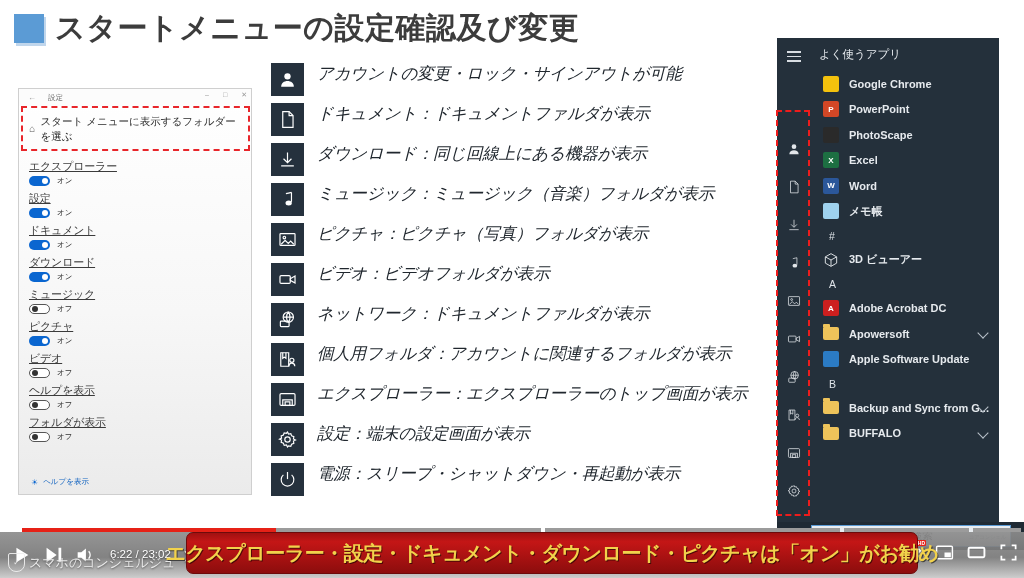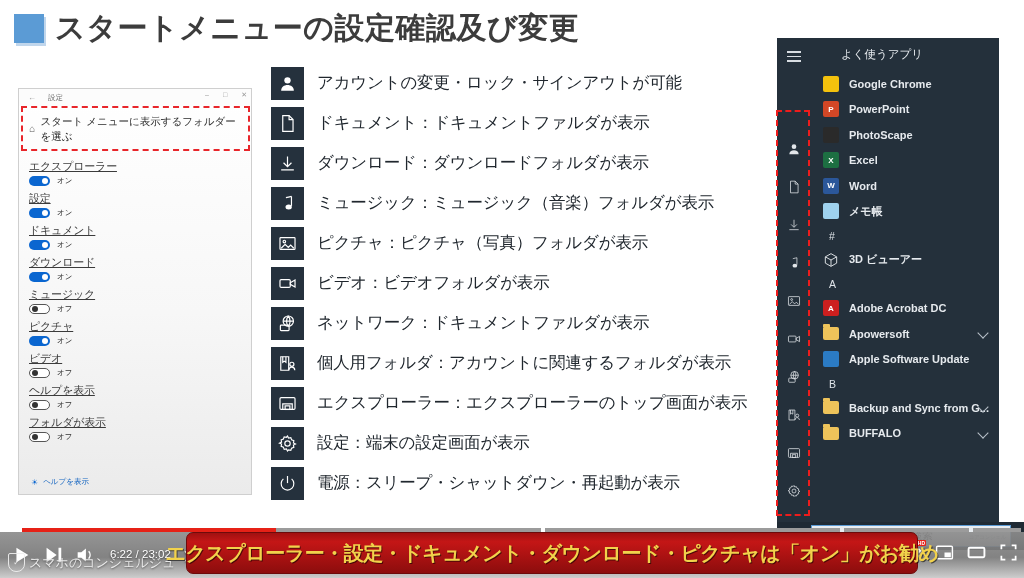--- a/index.html
+++ b/index.html
@@ -45,21 +45,21 @@
   .toggle.on .knob { background: #fff; right: 2px; }
   .toggle.off .knob { background: #333; left: 2px; top: 1px; }
   .toggle-state { font-size: 7.5px; color: #333; }
 
   .sw-help { position: absolute; left: 12px; bottom: 7px; display: flex; align-items: center; gap: 5px; }
   .sw-help-icon { font-size: 8px; color: #0a66d0; }
   .sw-help-text { font-size: 7.5px; color: #1565c0; }
 
   
   .center-list { position: absolute; left: 271px; top: 63px; width: 500px; }
-  .c-row { display: flex; align-items: center; height: 40px; }
+  .c-row { display: flex; align-items: flex-start; height: 40px; font-style: italic; }
   .c-icon {
     width: 33px; height: 33px; background: #25313d; color: #fff;
     display: flex; align-items: center; justify-content: center; flex: 0 0 33px;
   }
   .c-icon svg { width: 19px; height: 19px; fill: none; stroke: #ffffff; stroke-width: 1.5; }
   .c-icon svg .fill { fill: #fff; stroke: none; }
   .c-text { font-size: 16.5px; color: #20272e; margin-left: 13px; white-space: nowrap; letter-spacing: -.2px; }
 
   
   .start-menu { position: absolute; left: 777px; top: 38px; width: 222px; height: 484px; background: #24303b; }
@@ -68,21 +68,21 @@
   .sm-hamb span { display: block; width: 14px; height: 1.5px; background: #d8dde2; margin-bottom: 3px; }
   .sm-rail-icons { position: absolute; left: 0; top: 92px; width: 34px; }
   .sm-rail-item { height: 38px; display: flex; align-items: center; justify-content: center; }
   .sm-rail-item svg { width: 14px; height: 14px; fill: none; stroke: #e2e6ea; stroke-width: 1.3; }
   .sm-rail-item svg .fill { fill: #e2e6ea; stroke: none; }
   .rail-highlight {
     position: absolute; left: 776px; top: 110px; width: 34px; height: 406px;
     border: 2.5px dashed #ee1c1c; pointer-events: none;
   }
 
-  .sm-heading { position: absolute; left: 64px; top: 9px; font-size: 11.5px; color: #e8ecf0; }
+  .sm-heading { position: absolute; left: 42px; top: 9px; font-size: 11.5px; color: #e8ecf0; }
   .sm-apps { position: absolute; left: 38px; top: 33px; right: 0; }
   .sm-app { height: 25.5px; display: flex; align-items: center; padding-left: 8px; position: relative; }
   .sm-app-ico { width: 16px; height: 16px; flex: 0 0 16px; border-radius: 2px; display: flex; align-items: center; justify-content: center; font-size: 8px; font-weight: 700; color: #fff; }
   .sm-app-label { font-size: 11px; color: #e6eaee; margin-left: 10px; white-space: nowrap; font-weight: bold; }
   .sm-chev { position: absolute; right: 12px; top: 8px; width: 8px; height: 8px; border-right: 1.4px solid #b9c1c9; border-bottom: 1.4px solid #b9c1c9; transform: rotate(45deg); }
   .sm-letter { height: 23px; display: flex; align-items: center; padding-left: 14px; font-size: 10.5px; color: #dfe4e9; }
   .folder { width: 16px; height: 13px; background: #eec35a; border-radius: 1px 2px 2px 2px; position: relative; }
   .folder:before { content:""; position:absolute; left:0; top:-3px; width:7px; height:3px; background:#eec35a; border-radius:1px 1px 0 0; }
 
   
@@ -267,21 +267,21 @@
           </svg>
         </div>
         <div class="c-text">ドキュメント：ドキュメントファルダが表示</div>
       </div>
       <div class="c-row">
         <div class="c-icon">
           <svg viewBox="0 0 24 24">
             <path d="M12 3v12M7 11l5 5 5-5M4 20h16"></path>
           </svg>
         </div>
-        <div class="c-text">ダウンロード：ダウンロードフォルダが表示</div>
+        <div class="c-text">ダウンロード：同じ回線上にある機器が表示</div>
       </div>
       <div class="c-row">
         <div class="c-icon">
           <svg viewBox="0 0 24 24">
             <path d="M17 3v12"></path>
             <path d="M17 3c-4 .8-7 1.6-7 1.6"></path>
             <ellipse class="fill" cx="13.5" cy="16.5" rx="4" ry="3.2"></ellipse>
           </svg>
         </div>
         <div class="c-text">ミュージック：ミュージック（音楽）フォルダが表示</div>

